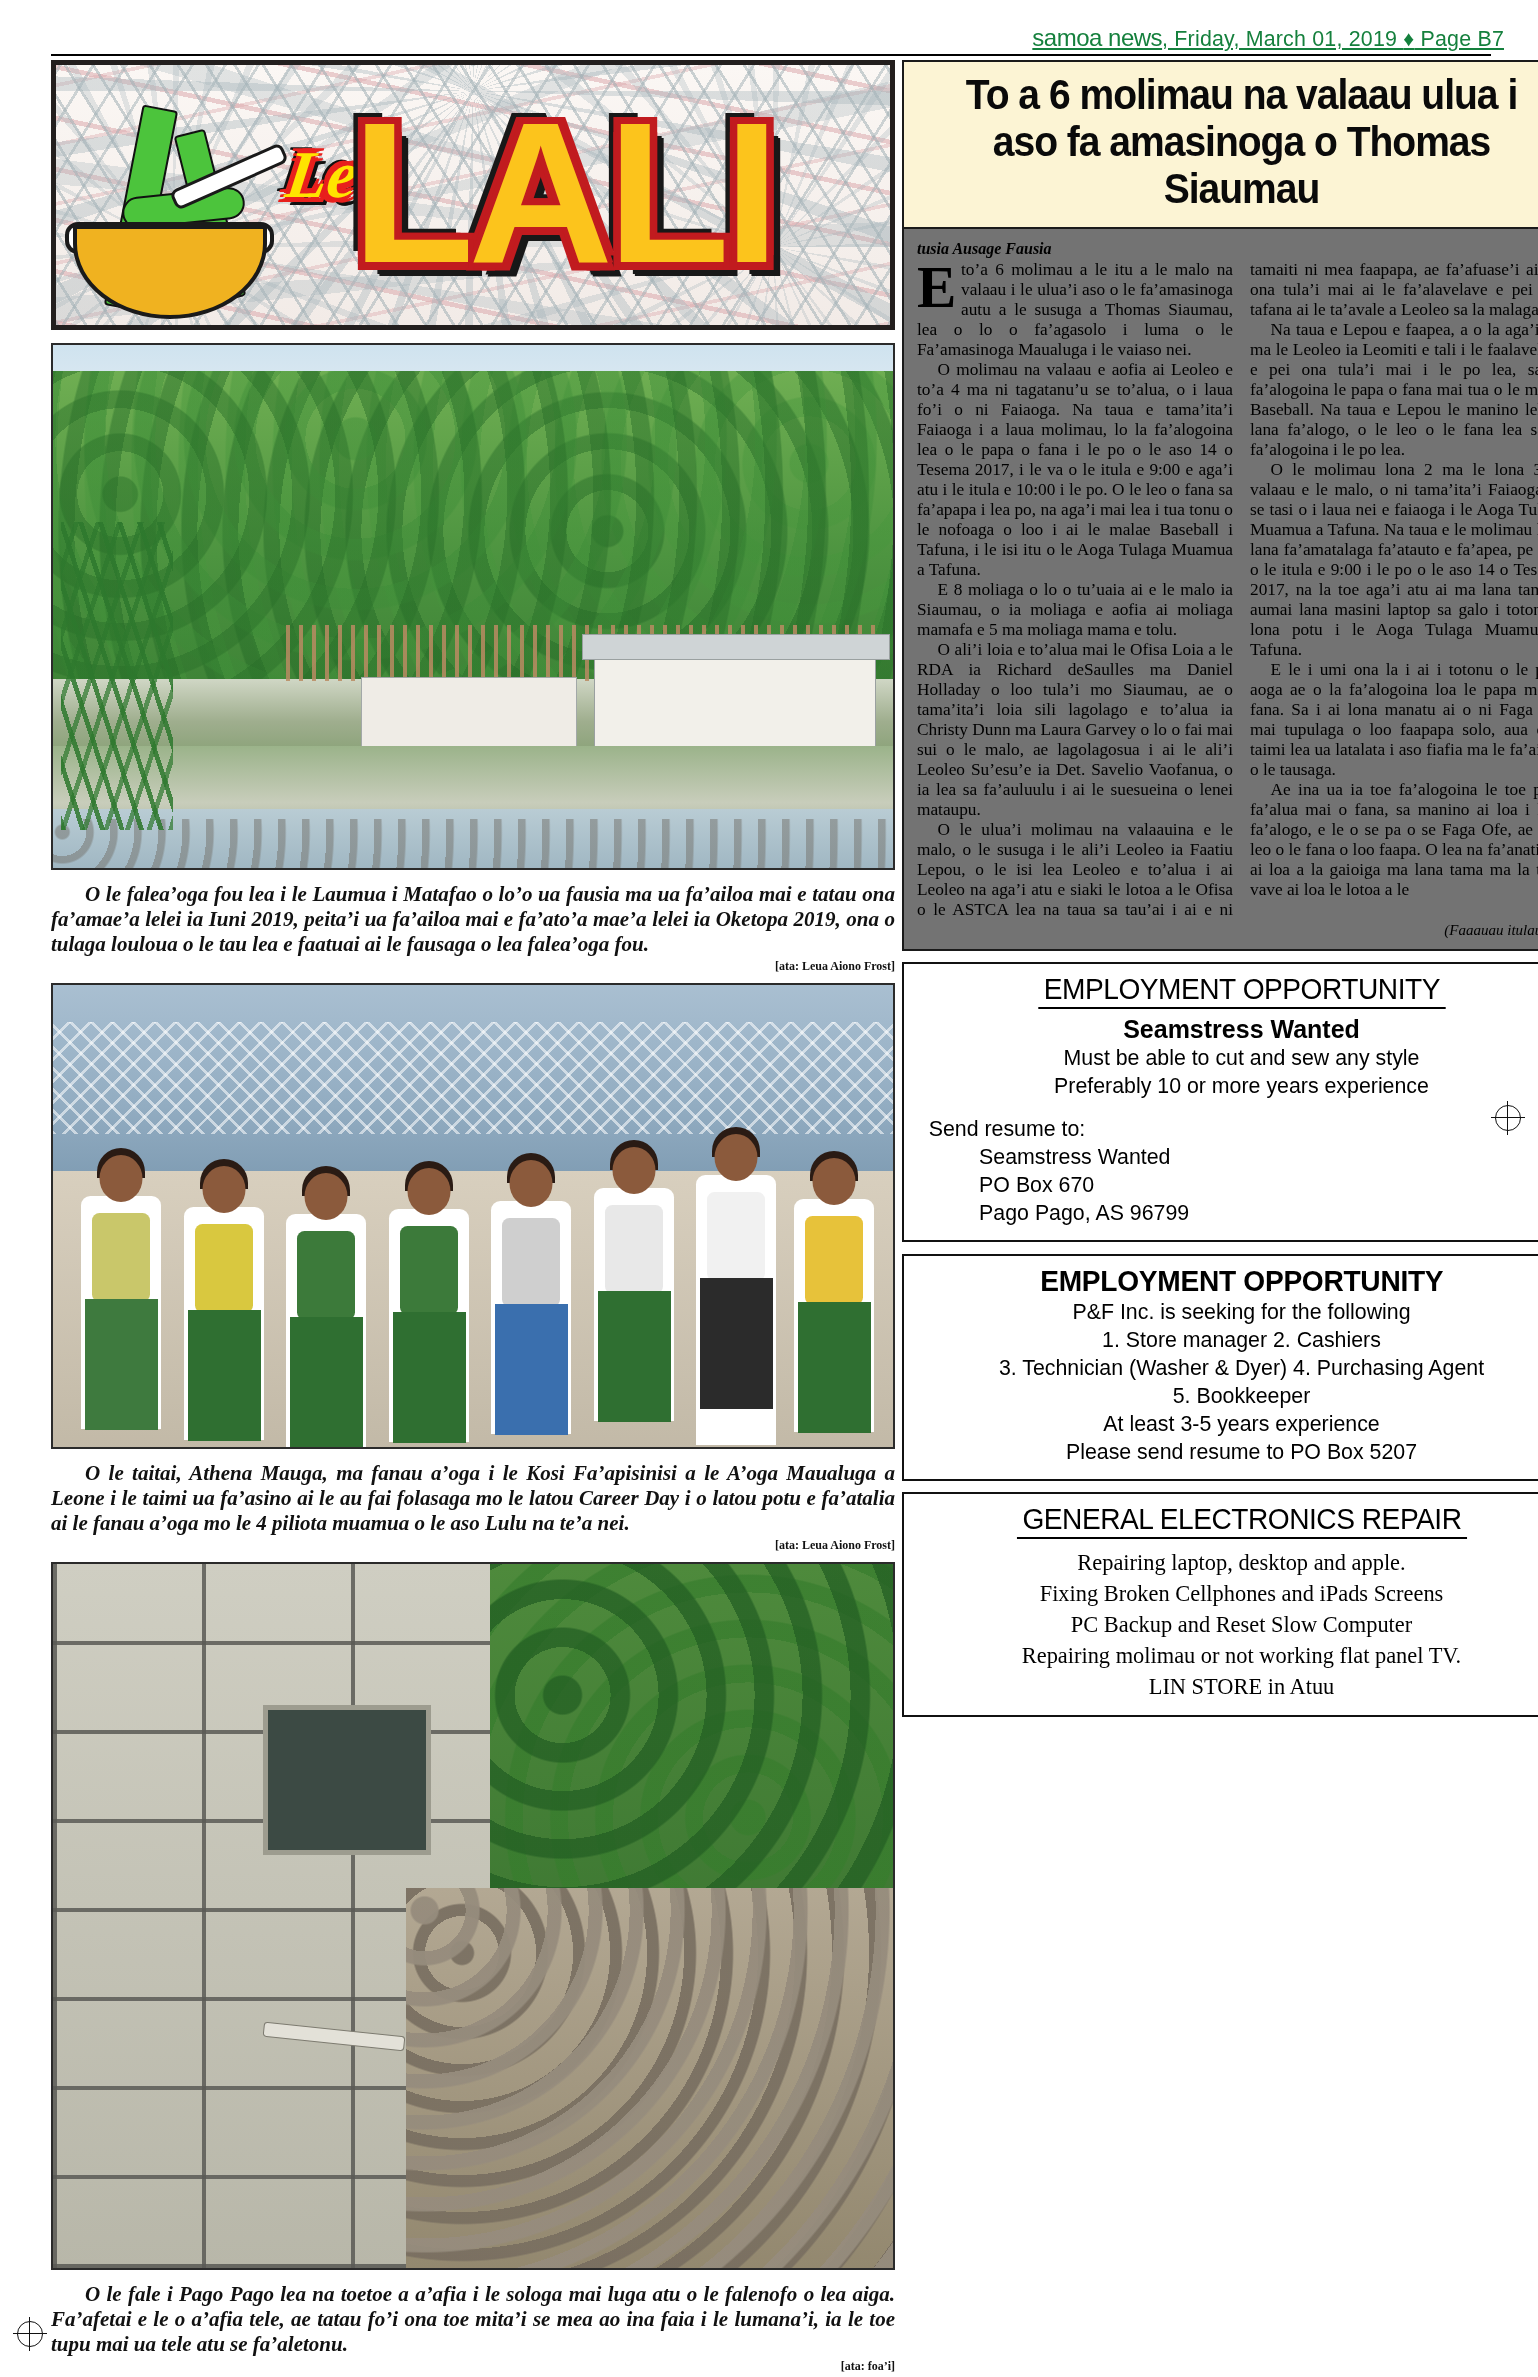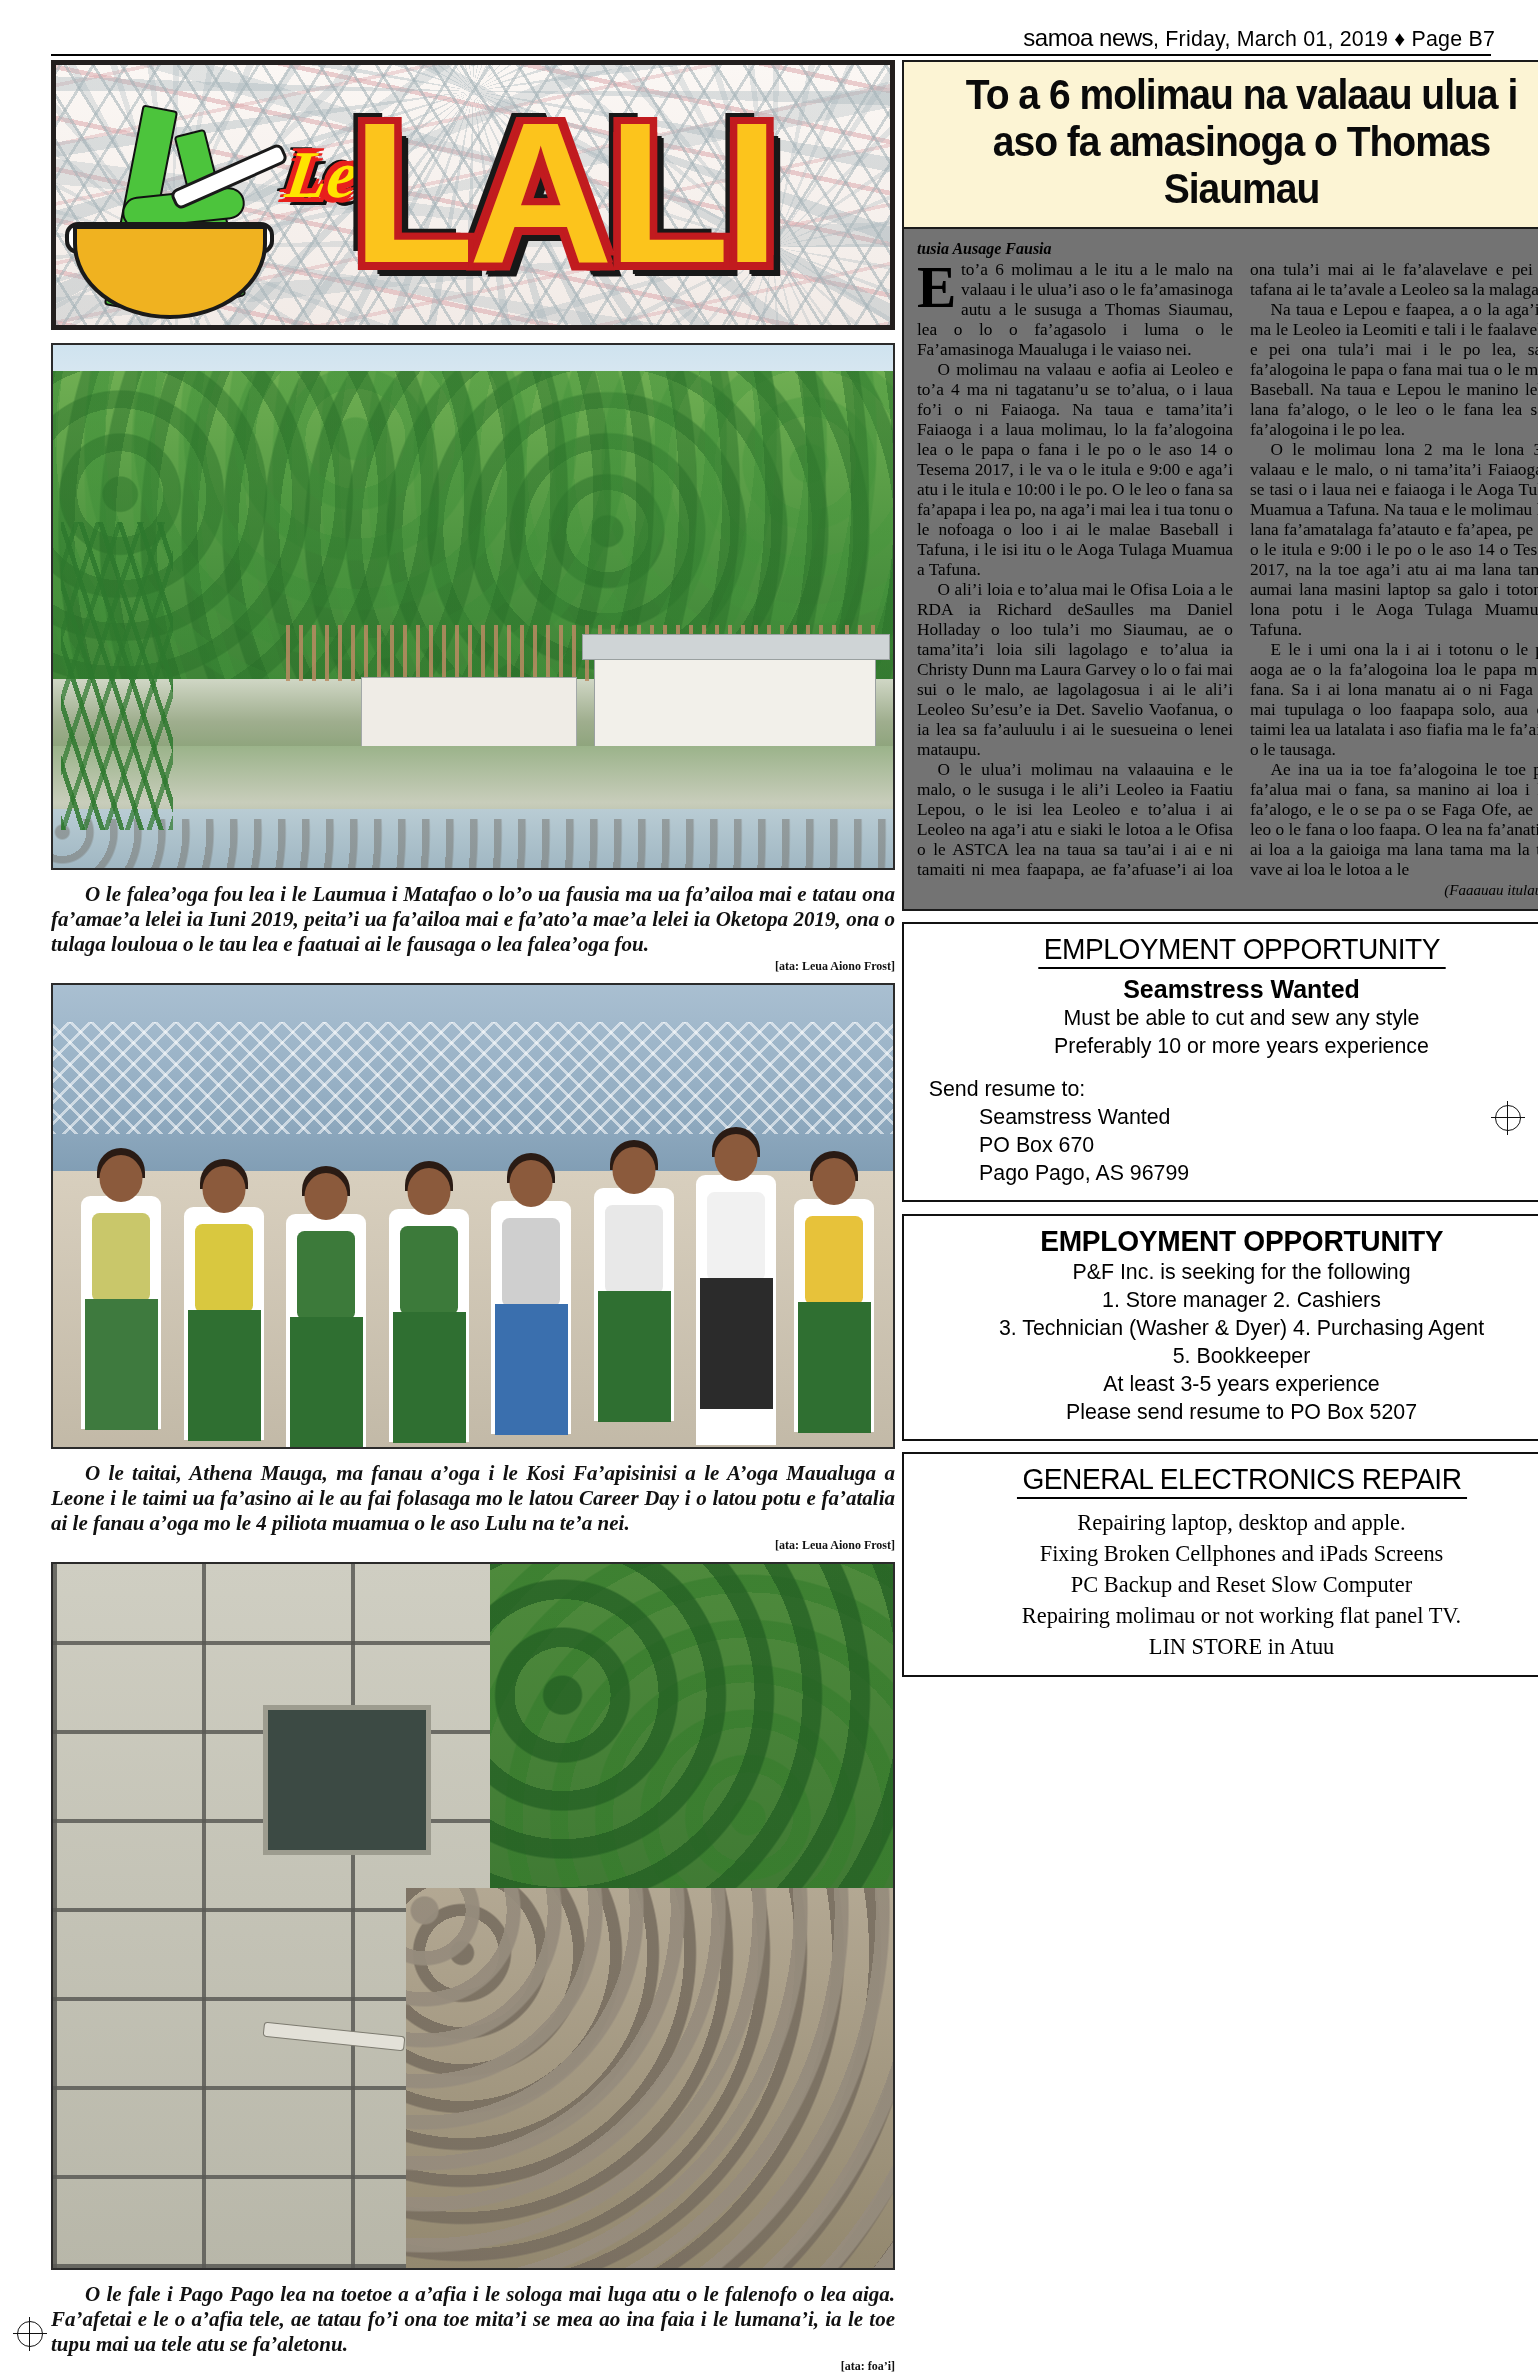--- a/index.html
+++ b/index.html
@@ -2,22 +2,22 @@
 <html style="font-size:15px"><head>
 <meta charset="utf-8">
 <style>
   html,body{margin:0;padding:0;background:#ffffff;}
   body{width:1538px;height:2377px;font-family:"Liberation Serif",serif;position:relative;overflow:hidden;}
 
   .page{position:absolute;left:0;top:0;width:1538px;height:2377px;background:#fff;}
 
   
   .masthead-line{position:absolute;left:51px;top:54px;width:1440px;border-top:2.8px solid #000;}
-  .masthead-text{position:absolute;right:43px;top:24px;font-size:21.4px;letter-spacing:0.2px;
-      font-family:"Liberation Sans",sans-serif;color:#000000;white-space:nowrap;}
+  .masthead-text{position:absolute;right:34px;top:24px;font-size:21.4px;letter-spacing:0.2px;
+      font-family:"Liberation Sans",sans-serif;color:#15803d;white-space:nowrap;text-decoration:underline;}
   .masthead-text .brand{font-size:24px;font-weight:400;letter-spacing:-0.5px;}
 
   
   .leftcol{position:absolute;left:51px;top:60px;width:844px;}
 
   
   .logo-banner{position:relative;width:844px;height:270px;border:5.6px solid #231f1e;box-sizing:border-box;
     overflow:hidden;background:#f3ece9;}
   .tapa{position:absolute;inset:0;
     background:
@@ -300,20 +300,21 @@
 
     <div class="headline-box">
       <div class="headline">To a 6 molimau na valaau ulua i aso fa amasinoga o Thomas Siaumau</div>
     </div>
 
     <div class="story-box">
       <div class="byline">tusia Ausage Fausia</div>
       <div class="story-cols">
         <p class="first"><span class="dropcap">E</span><span>to’a 6 molimau a le itu a le malo na valaau i le ulua’i aso o le fa’amasinoga autu a le susuga a Thomas Siaumau, lea o lo o fa’agasolo i luma o le Fa’amasinoga Maualuga i le vaiaso nei.</span></p>
         <p>O molimau na valaau e aofia ai Leoleo e to’a 4 ma ni tagatanu’u se to’alua, o i laua fo’i o ni Faiaoga. Na taua e tama’ita’i Faiaoga i a laua molimau, lo la fa’alogoina lea o le papa o fana i le po o le aso 14 o Tesema 2017, i le va o le itula e 9:00 e aga’i atu i le itula e 10:00 i le po. O le leo o fana sa fa’apapa i lea po, na aga’i mai lea i tua tonu o le nofoaga o loo i ai le malae Baseball i Tafuna, i le isi itu o le Aoga Tulaga Muamua a Tafuna.</p>
+        <p>E 8 moliaga o lo o tu’uaia ai e le malo ia Siaumau, o ia moliaga e aofia ai moliaga mamafa e 5 ma moliaga mama e tolu.</p>
         <p>O ali’i loia e to’alua mai le Ofisa Loia a le RDA ia Richard deSaulles ma Daniel Holladay o loo tula’i mo Siaumau, ae o tama’ita’i loia sili lagolago e to’alua ia Christy Dunn ma Laura Garvey o lo o fai mai sui o le malo, ae lagolagosua i ai le ali’i Leoleo Su’esu’e ia Det. Savelio Vaofanua, o ia lea sa fa’auluulu i ai le suesueina o lenei mataupu.</p>
         <p>O le ulua’i molimau na valaauina e le malo, o le susuga i le ali’i Leoleo ia Faatiu Lepou, o le isi lea Leoleo e to’alua i ai Leoleo na aga’i atu e siaki le lotoa a le Ofisa o le ASTCA lea na taua sa tau’ai i ai e ni tamaiti ni mea faapapa, ae fa’afuase’i ai loa ona tula’i mai ai le fa’alavelave e pei ona tafana ai le ta’avale a Leoleo sa la malaga ai.</p>
         <p>Na taua e Lepou e faapea, a o la aga’i atu ma le Leoleo ia Leomiti e tali i le faalavelave e pei ona tula’i mai i le po lea, sa la fa’alogoina le papa o fana mai tua o le malae Baseball. Na taua e Lepou le manino lelei i lana fa’alogo, o le leo o le fana lea sa ia fa’alogoina i le po lea.</p>
         <p>O le molimau lona 2 ma le lona 3 sa valaau e le malo, o ni tama’ita’i Faiaoga. O se tasi o i laua nei e faiaoga i le Aoga Tulaga Muamua a Tafuna. Na taua e le molimau lea i lana fa’amatalaga fa’atauto e fa’apea, pe tusa o le itula e 9:00 i le po o le aso 14 o Tesema 2017, na la toe aga’i atu ai ma lana tama e aumai lana masini laptop sa galo i totonu o lona potu i le Aoga Tulaga Muamua a Tafuna.</p>
         <p>E le i umi ona la i ai i totonu o le potu aoga ae o la fa’alogoina loa le papa mai o fana. Sa i ai lona manatu ai o ni Faga Ofe mai tupulaga o loo faapapa solo, aua o le taimi lea ua latalata i aso fiafia ma le fa’aiuga o le tausaga.</p>
         <p>Ae ina ua ia toe fa’alogoina le toe papa fa’alua mai o fana, sa manino ai loa i lana fa’alogo, e le o se pa o se Faga Ofe, ae o le leo o le fana o loo faapa. O lea na fa’anatinati ai loa a la gaioiga ma lana tama ma la tuua vave ai loa le lotoa a le</p>
       </div>
       <div class="contd">(Faaauau itulau 10)</div>
     </div>
 

